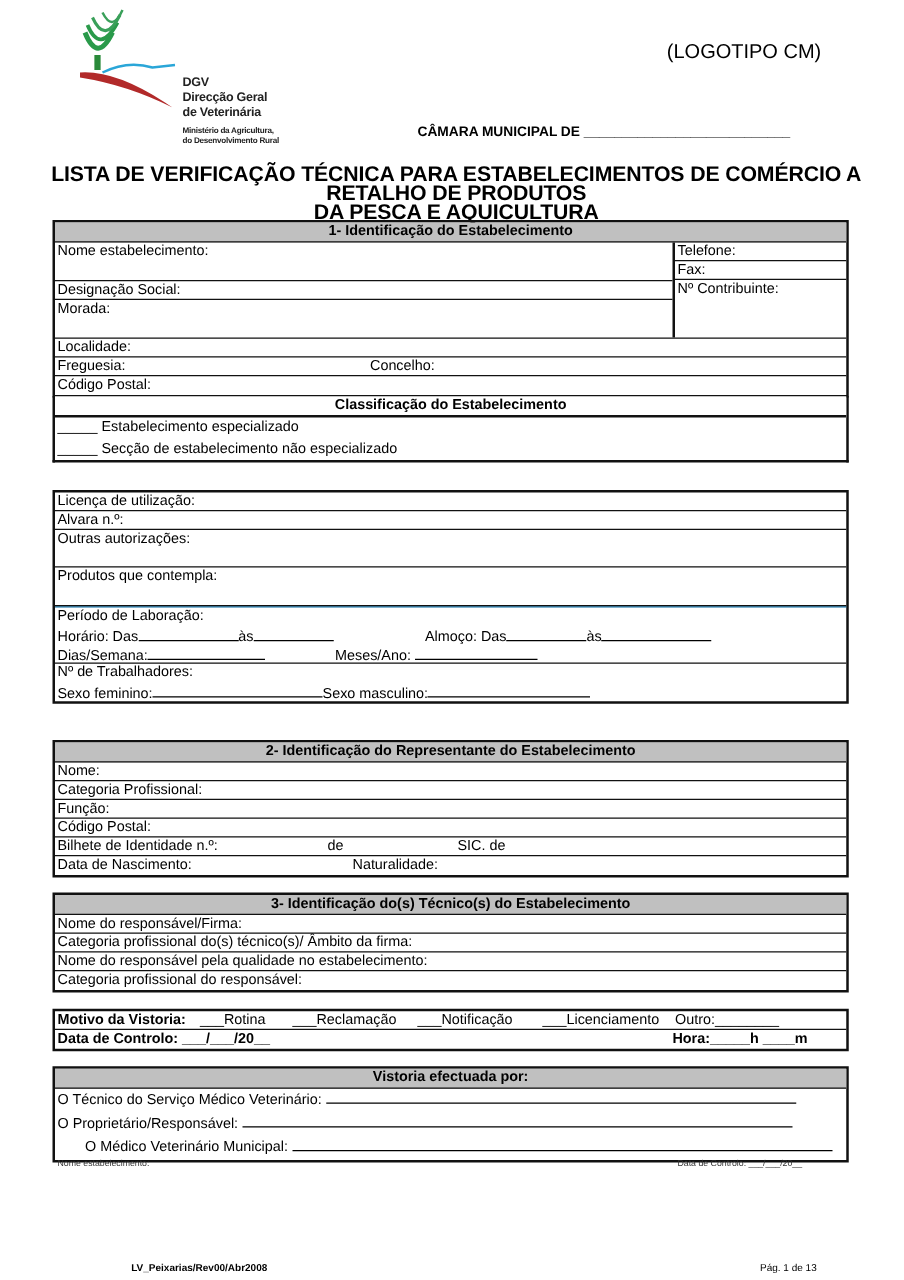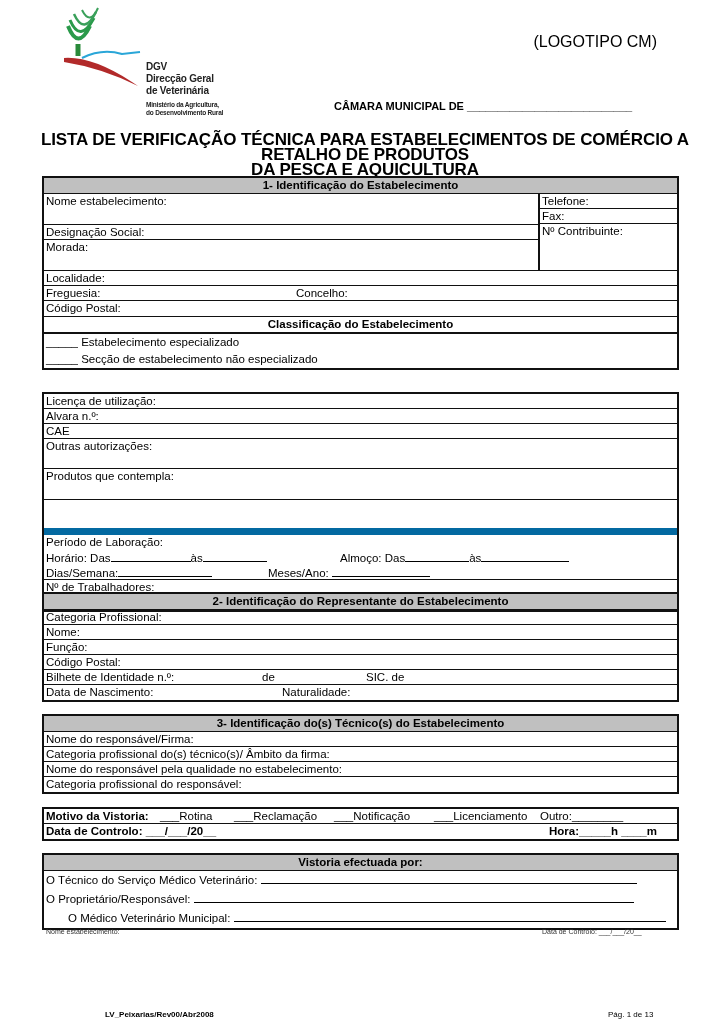--- a/index.html
+++ b/index.html
@@ -78,44 +78,43 @@
 
 <div class="box" style="top:317px; border-top:none;">
   <div class="hdr white" style="border-bottom:2px solid #111;">Classificação do Estabelecimento</div>
   <div class="row" style="height:17px; line-height:17px; border:none;">_____ Estabelecimento especializado</div>
   <div class="row" style="height:17px; line-height:17px; border:none;">_____ Secção de estabelecimento não especializado</div>
 </div>
 
 <div class="box" style="top:392px;">
   <div class="row">Licença de utilização:</div>
   <div class="row">Alvara n.º:</div>
-  <div class="row">CAE</div>
   <div class="row" style="height:30px;">Outras autorizações:</div>
   <div class="row" style="height:31px;">Produtos que contempla:</div>
-  <div style="border-top:7px solid #0369a1;margin-top:28px;">
+  <div style="border-top:1px solid #0369a1;">
     <div class="row nb">Período de Laboração:</div>
     <div class="row nb">
       <span>Horário:  Das</span><span class="u" style="width:80px"></span><span>às</span><span class="u" style="width:64px"></span>
       <span style="position:absolute; left:296px;"><span>Almoço: Das</span><span class="u" style="width:64px"></span><span>às</span><span class="u" style="width:88px"></span></span>
     </div>
     <div class="row">
       <span>Dias/Semana:</span><span class="u" style="width:94px"></span>
       <span style="position:absolute; left:224px;"><span>Meses/Ano:</span> <span class="u" style="width:98px"></span></span>
     </div>
     <div class="row nb">Nº de Trabalhadores:</div>
     <div class="row nb">
       <span>Sexo feminino:</span><span class="u" style="width:136px"></span><span>Sexo masculino:</span><span class="u" style="width:130px"></span>
     </div>
   </div>
 </div>
 
 <div class="box" style="top:592px;">
   <div class="hdr">2- Identificação do Representante do Estabelecimento</div>
+  <div class="row">Nome:</div>
   <div class="row">Categoria Profissional:</div>
-  <div class="row">Nome:</div>
   <div class="row">Função:</div>
   <div class="row">Código Postal:</div>
   <div class="row">
     <span>Bilhete de Identidade n.º:</span>
     <span style="position:absolute; left:218px;">de</span>
     <span style="position:absolute; left:322px;">SIC. de</span>
   </div>
   <div class="row">
     <span>Data de Nascimento:</span>
     <span style="position:absolute; left:238px;">Naturalidade:</span>
@@ -135,21 +134,21 @@
     <span class="bold">Motivo da Vistoria:</span>
     <span style="position:absolute; left:116px;">___Rotina</span>
     <span style="position:absolute; left:190px;">___Reclamação</span>
     <span style="position:absolute; left:290px;">___Notificação</span>
     <span style="position:absolute; left:390px;">___Licenciamento</span>
     <span style="position:absolute; left:496px;">Outro:________</span>
   </div>
   <div class="row bold">
     <span>Data de Controlo:</span>
     <span>___/___/20__</span>
-    <span style="position:absolute; right:20px;text-align:center;">Hora:_____h ____m</span>
+    <span style="position:absolute; right:31px;text-align:center;">Hora:_____h ____m</span>
   </div>
 </div>
 
 <div class="box" style="top:853px;">
   <div class="hdr">Vistoria efectuada por:</div>
   <div class="row nb" style="height:19px; line-height:19px;">
     <span>O Técnico do Serviço Médico Veterinário:</span> <span class="u" style="width:376px"></span>
   </div>
   <div class="row nb" style="height:19px; line-height:19px;">
     <span>O Proprietário/Responsável:</span> <span class="u" style="width:440px"></span>

